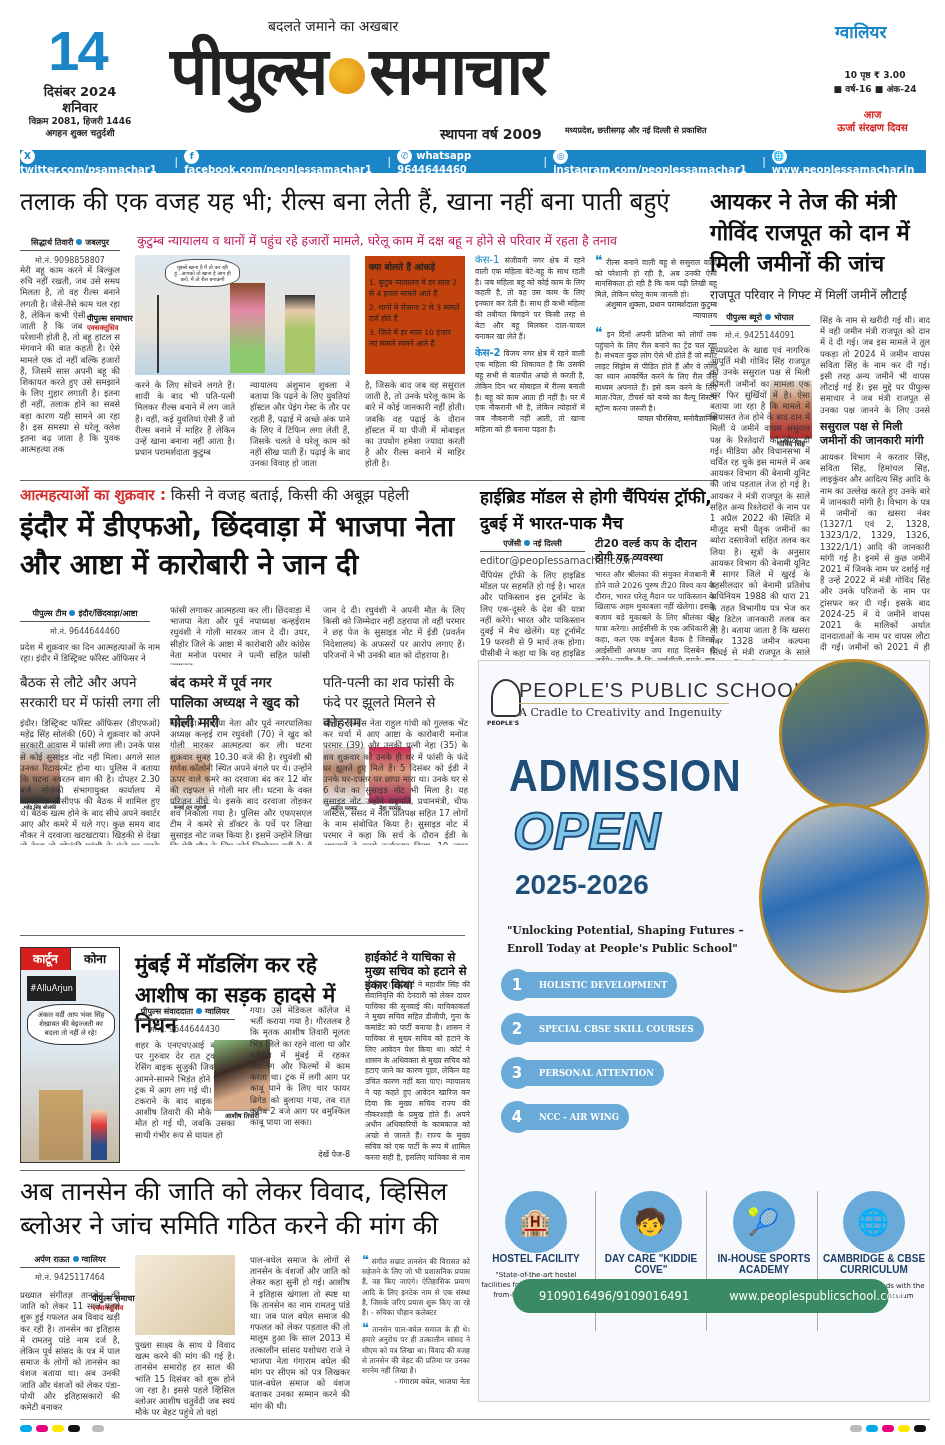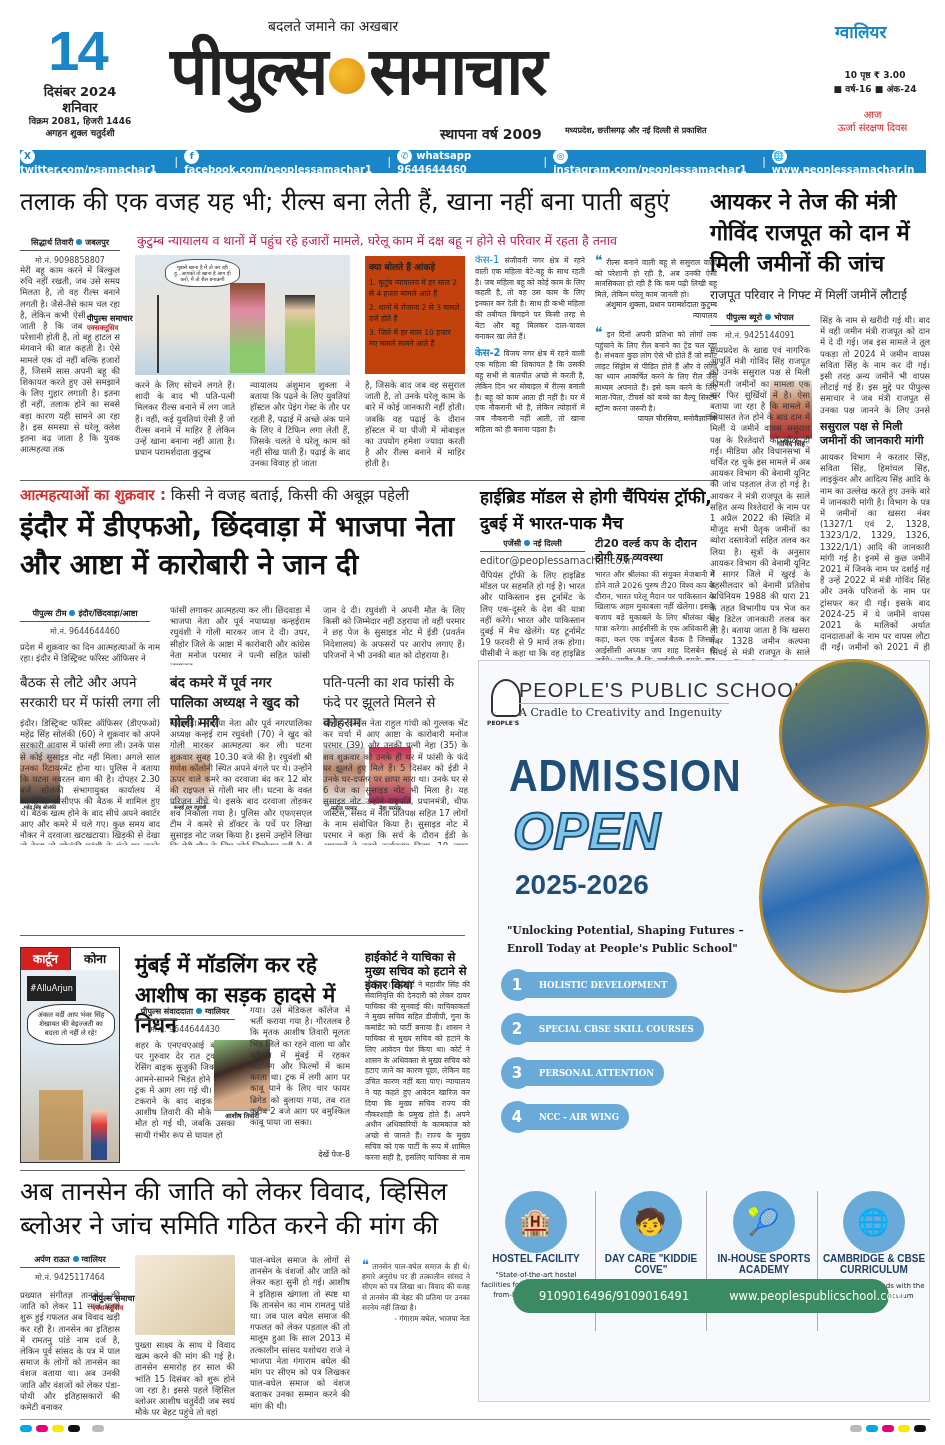--- a/index.html
+++ b/index.html
@@ -11,21 +11,21 @@
 #date-block .l1{font-size:13px;line-height:16px}
 #date-block .l2{font-size:13px;line-height:15px}
 #date-block .l3,#date-block .l4{font-size:9px;line-height:12px}
 #tagline{left:268px;top:16px;font-size:14px;font-weight:normal}
 #logo{left:170px;top:34px;font:bold 66px "DejaVu Sans",sans-serif;letter-spacing:-3px;line-height:76px}
 #logo .emb{display:inline-block;width:36px;height:36px;border-radius:50%;background:radial-gradient(circle at 40% 40%,#f6c22f,#e08a12);vertical-align:middle;margin:0 4px}
 #founded{left:440px;top:124px;font-size:14px;font-weight:bold}
 #published{left:565px;top:124px;font-size:8px;font-weight:bold}
 #city{left:835px;top:20px;font-size:17px;font-weight:bold;color:#1a86c8}
 #edition-info{left:820px;top:68px;font-size:9px;font-weight:bold;line-height:14px;text-align:center;width:110px}
-#today{left:815px;top:108px;width:115px;text-align:center;color:#d62020;font-weight:normal;font-size:10px;line-height:13px}
+#today{left:815px;top:108px;width:115px;text-align:center;color:#d62020;font-weight:bold;font-size:10px;line-height:13px}
 #socialbar{left:20px;top:150px;width:906px;height:23px;background:#1a86c8;color:#fff;font-size:10px;font-weight:bold;display:flex;align-items:center;justify-content:center;gap:6px}
 #socialbar .ico{display:inline-block;width:15px;height:15px;border-radius:50%;background:#fff;color:#1a86c8;font-size:9px;text-align:center;line-height:15px;margin-right:4px}
 #socialbar .sep{opacity:.8}
 
 .hl{font-weight:bold;color:#111;line-height:1.1}
 .hl-light{font-weight:normal;color:#111}
 .txt{font-size:8.5px;line-height:11.2px;color:#333;text-align:justify}
 .byline{font-size:8px;font-weight:bold;text-align:center;border-bottom:1px solid #555;padding-bottom:3px}
 .byline .dot{display:inline-block;width:6px;height:6px;border-radius:50%;background:#1a86c8;margin:0 3px}
 .phone{font-size:8px;text-align:center;color:#444;padding-top:3px}
@@ -233,20 +233,21 @@
 </div>
 <div class="abs" style="left:90px;top:1290px;width:70px;background:#fff;padding:2px">
   <div class="badge-ps" style="font-size:8px">पीपुल्स समाचार</div>
   <div class="badge-ex" style="font-size:7px">एक्सक्लूसिव</div>
 </div>
 <div class="abs txt" style="left:20px;top:1290px;width:100px;height:125px;overflow:hidden">प्रख्यात संगीतज्ञ तानसेन की जाति को लेकर 11 साल पहले शुरू हुई गफलत अब विवाद खड़ी कर रही है। तानसेन का इतिहास में रामतनु पांडे नाम दर्ज है, लेकिन पूर्व सांसद के पत्र में पाल समाज के लोगों को तानसेन का वंशज बताया था। अब उनकी जाति और वंशजों को लेकर पंडा-पोथी और इतिहासकारों की कमेटी बनाकर</div>
 <div class="abs" style="left:135px;top:1255px;width:100px;height:80px;background:linear-gradient(135deg,#f3ead8,#d9c7a3)"></div>
 <div class="abs txt" style="left:135px;top:1340px;width:100px;height:78px;overflow:hidden">पुख्ता साक्ष्य के साथ ये विवाद खत्म करने की मांग की गई है। तानसेन समारोह हर साल की भांति 15 दिसंबर को शुरू होने जा रहा है। इससे पहले व्हिसिल ब्लोअर आशीष चतुर्वेदी जब स्वयं मौके पर बेहट पहुंचे तो वहां</div>
 <div class="abs txt" style="left:250px;top:1255px;width:100px;height:162px;overflow:hidden">पाल-बघेल समाज के लोगों से तानसेन के वंशजों और जाति को लेकर कहा सुनी हो गई। आशीष ने इतिहास खंगाला तो स्पष्ट था कि तानसेन का नाम रामतनु पांडे था। जब पाल बघेल समाज की गफलत को लेकर पड़ताल की तो मालूम हुआ कि साल 2013 में तत्कालीन सांसद यशोधरा राजे ने भाजपा नेता गंगाराम बघेल की मांग पर सीएम को पत्र लिखकर पाल-बघेल समाज को वंशज बताकर उनका सम्मान करने की मांग की थी।</div>
 <div class="abs" style="left:362px;top:1255px;width:108px;height:162px;overflow:hidden">
+  <div class="txt" style="font-size:7.3px;line-height:10.2px"><span class="blue" style="font-size:13px">❝</span> <span>संगीत सम्राट तानसेन की विरासत को सहेजने के लिए जो भी प्रशासनिक प्रयास हैं, वह किए जाएंगे। ऐतिहासिक प्रमाण आदि के लिए इनटेक नाम से एक संस्था है, जिसके जरिए प्रयास शुरू किए जा रहे हैं।</span> <span>- रुचिका चौहान कलेक्टर</span></div>
   <div class="txt" style="font-size:7.3px;line-height:10.2px;margin-top:5px"><span class="blue" style="font-size:13px">❝</span> <span>तानसेन पाल-बघेल समाज के ही थे। हमारे अनुरोध पर ही तत्कालीन सांसद ने सीएम को पत्र लिखा था। विवाद की वजह से तानसेन की बेहट की प्रतिमा पर उनका सरनेम नहीं लिखा है।</span></div>
   <div style="font-size:7.3px;text-align:right">- गंगाराम बघेल, भाजपा नेता</div>
 </div>
 
 <div class="abs" id="ad">
   <div class="abs logo"></div>
   <div class="abs" style="left:8px;top:58px;font-size:6px;font-weight:bold">PEOPLE'S</div>
   <div class="abs school-name">PEOPLE'S PUBLIC SCHOOL</div>
   <div class="abs" style="left:40px;top:42px;width:210px;height:1px;background:#c7b27a"></div>
   <div class="abs school-tag">A Cradle to Creativity and Ingenuity</div>

